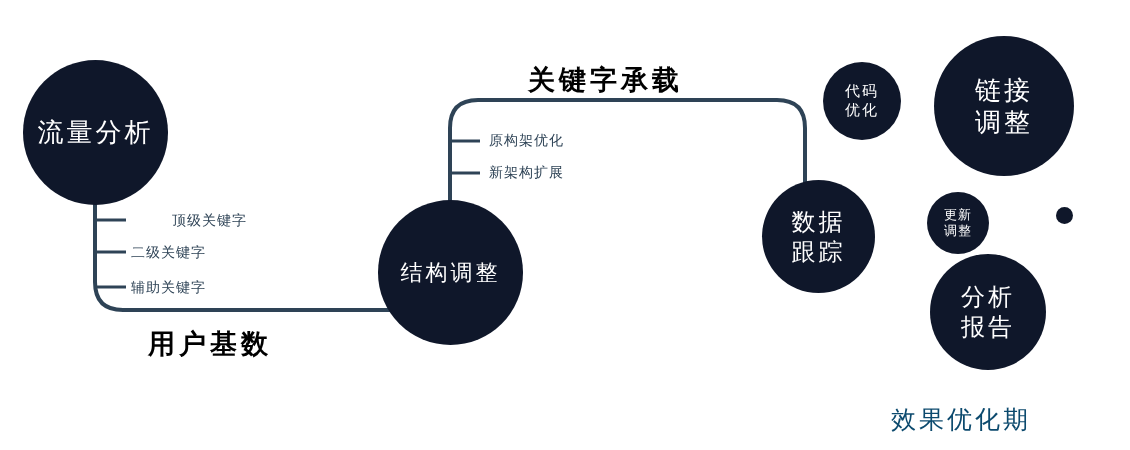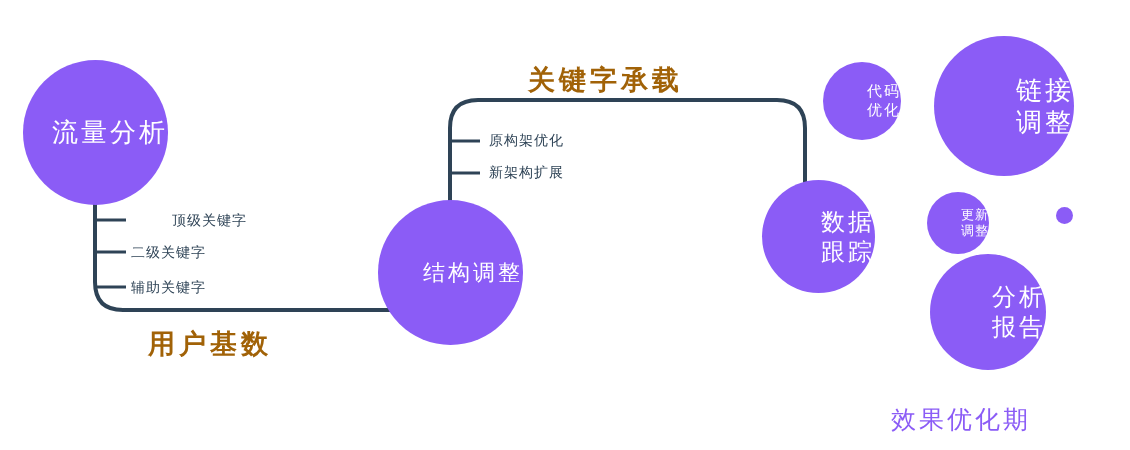--- a/index.html
+++ b/index.html
@@ -11,44 +11,44 @@
     font-family: "Liberation Sans", sans-serif;
     overflow: hidden;
   }
   .connectors { position: absolute; left: 0; top: 0; }
   .line { fill: none; stroke: #2e4356; stroke-width: 4; }
   .tick { fill: none; stroke: #2e4356; stroke-width: 3; }
 
   .circle {
     position: absolute;
     border-radius: 50%;
-    background: #8b5cf6;
+    background: #0f172a;
     color: #ffffff;
     display: flex;
     flex-direction: column;
-    align-items: flex-end;
+    align-items: center;
     justify-content: center;
     text-align: center;
     letter-spacing: 3px;
     line-height: 1.25;
   }
   .circle span { display: block; }
 
   .c-traffic   { left: 23px;  top: 60px;  width: 145px; height: 145px; font-size: 26px; }
   .c-structure { left: 378px; top: 200px; width: 145px; height: 145px; font-size: 22px; }
   .c-tracking  { left: 762px; top: 180px; width: 113px; height: 113px; font-size: 24px; }
   .c-code      { left: 823px; top: 62px;  width: 78px;  height: 78px;  font-size: 15px; letter-spacing: 2px; }
   .c-link      { left: 934px; top: 36px;  width: 140px; height: 140px; font-size: 26px; }
   .c-update    { left: 927px; top: 192px; width: 62px;  height: 62px;  font-size: 13px; letter-spacing: 1px; }
   .c-report    { left: 930px; top: 254px; width: 116px; height: 116px; font-size: 24px; }
   .c-dot       { left: 1056px; top: 207px; width: 17px; height: 17px; }
 
   .edge-label {
     position: absolute;
-    color: #a16207;
+    color: #000000;
     font-weight: bold;
     font-size: 27px;
     letter-spacing: 4px;
     white-space: nowrap;
   }
   .lbl-keyword { left: 528px; top: 62px; }
   .lbl-userbase { left: 148px; top: 326px; }
 
   .branch-label {
     position: absolute;
@@ -59,21 +59,21 @@
   }
   .b-t0 { left: 131px; top: 212px; margin-left: 41px; }
   .b-t1 { left: 131px; top: 244px; }
   .b-t2 { left: 131px; top: 279px; }
   .b-s0 { left: 489px; top: 132px; }
   .b-s1 { left: 489px; top: 164px; }
 
   .caption {
     position: absolute;
     left: 891px; top: 403px;
-    color: #8b5cf6;
+    color: #0c4a6e;
     font-size: 25px;
     letter-spacing: 3px;
     white-space: nowrap;
   }
 </style>
 </head>
 <body>
 
 <div class="canvas">
 

